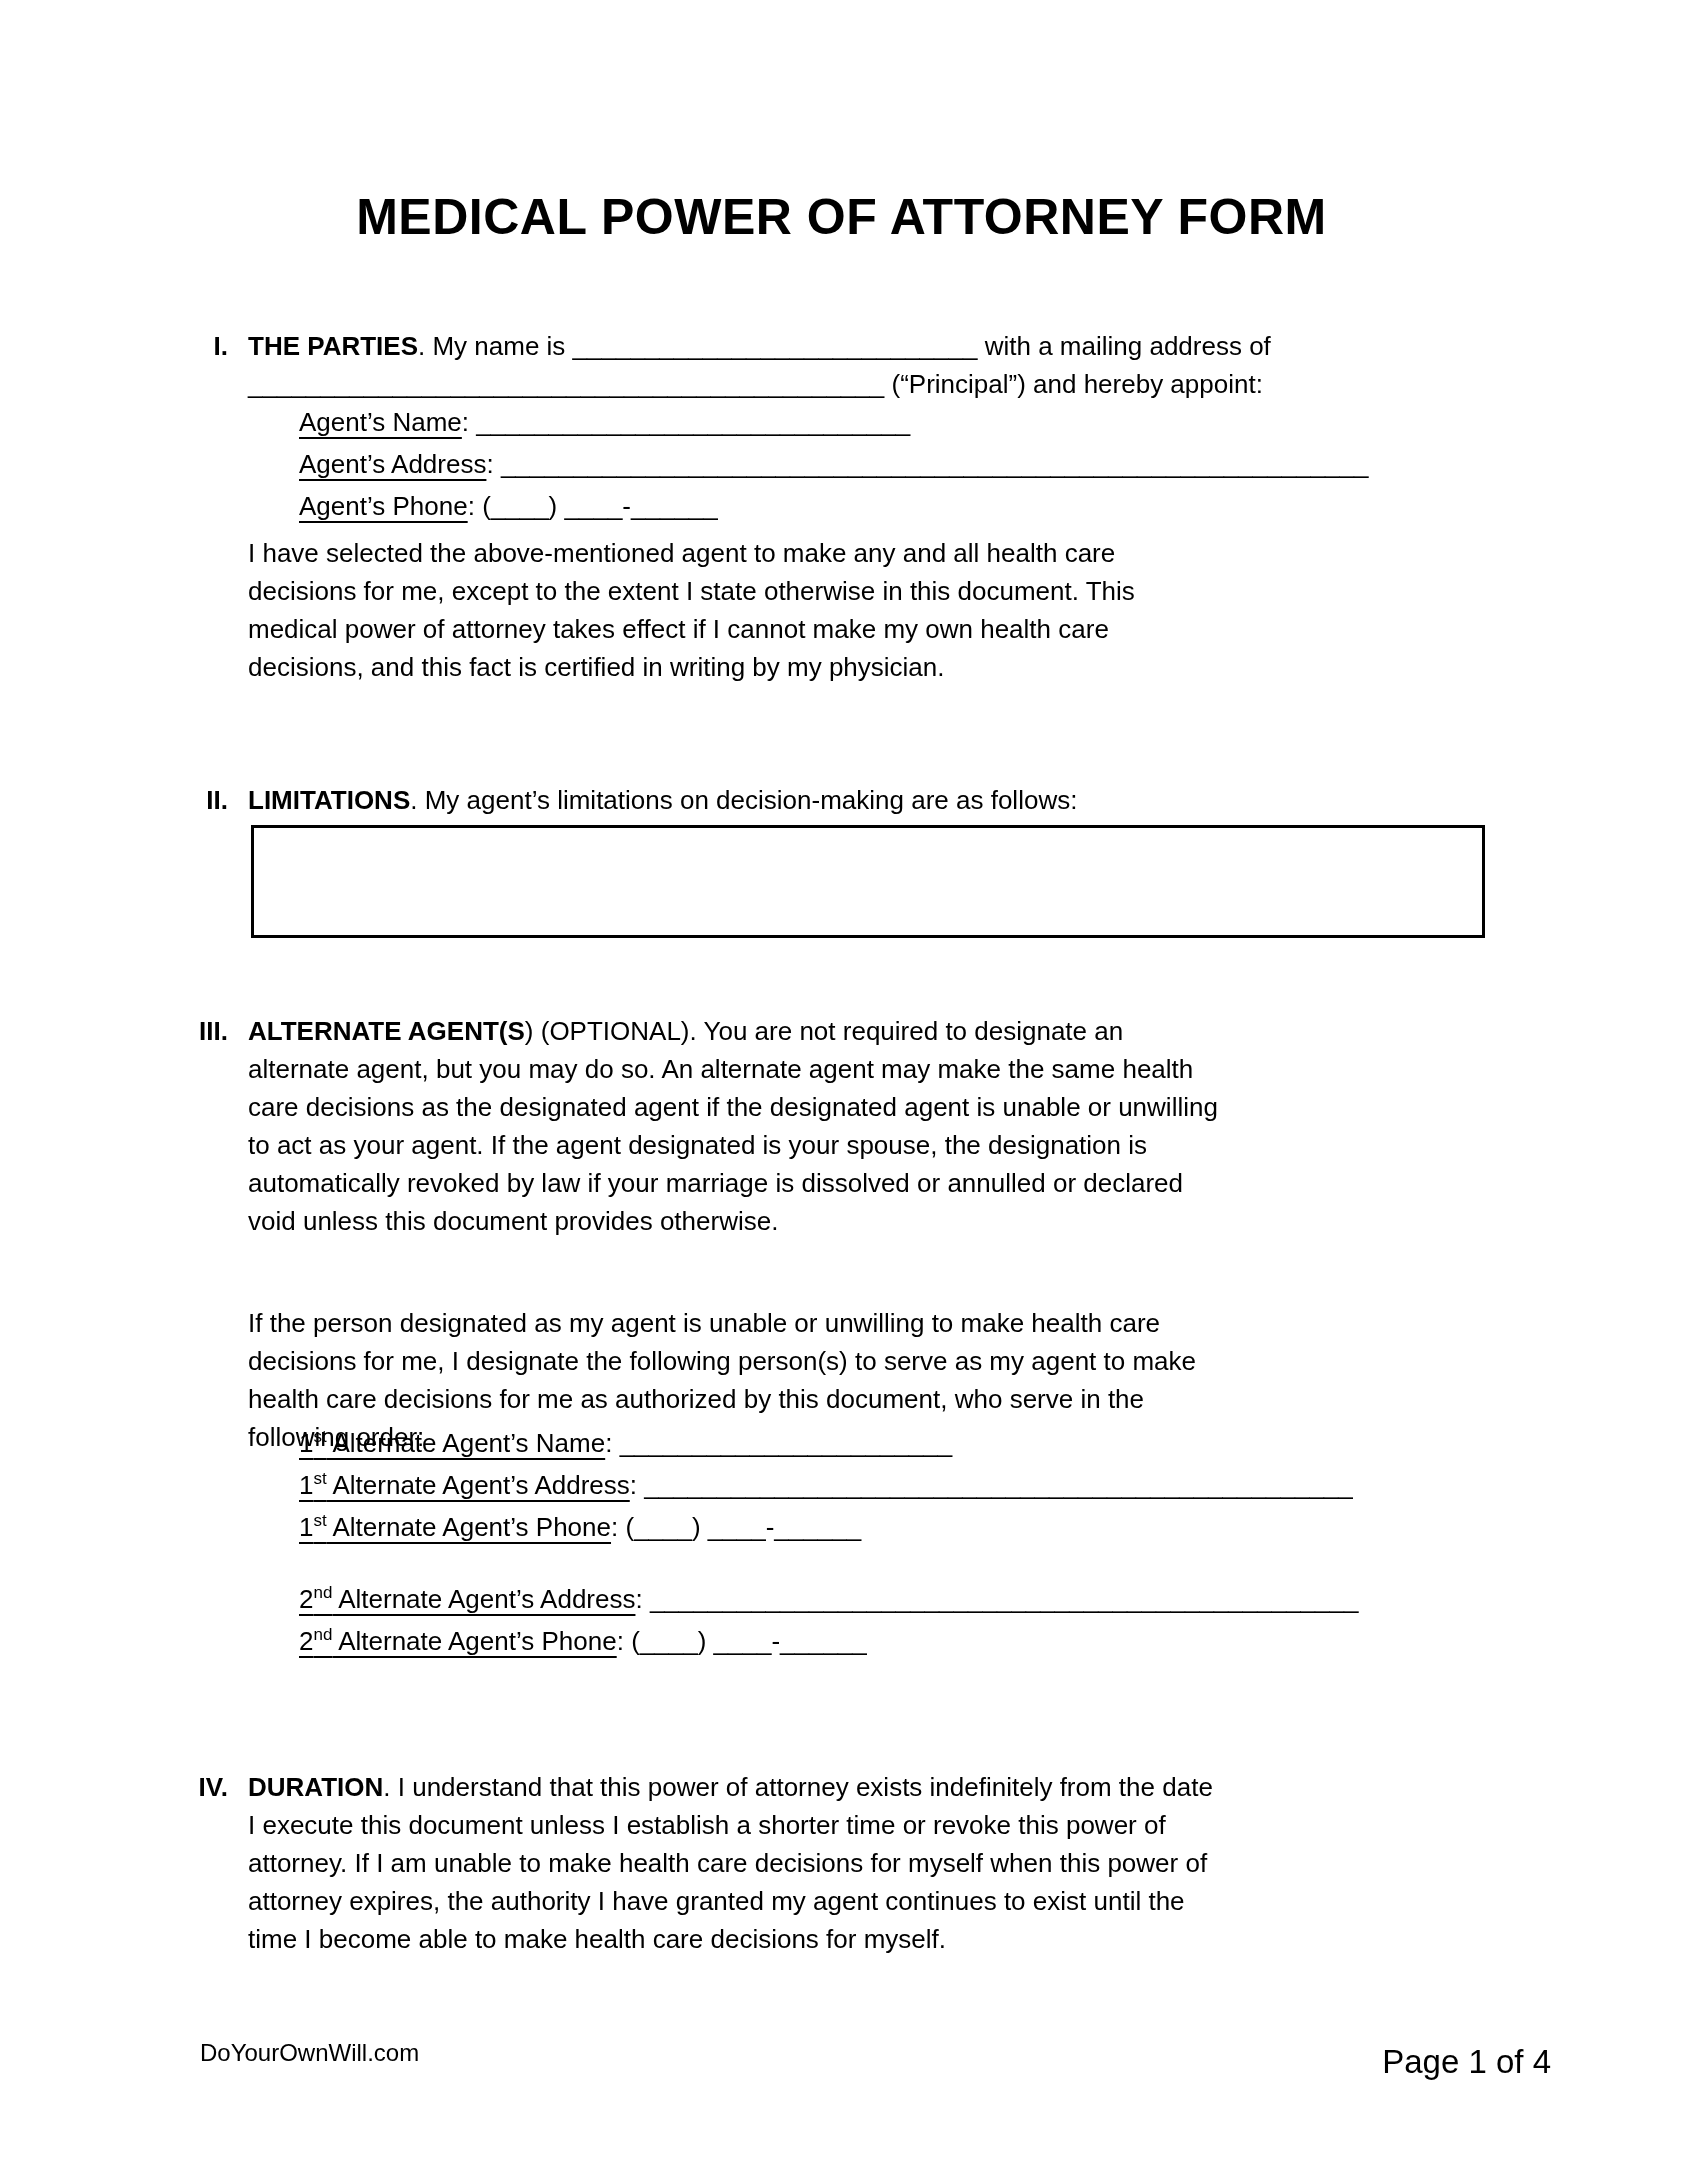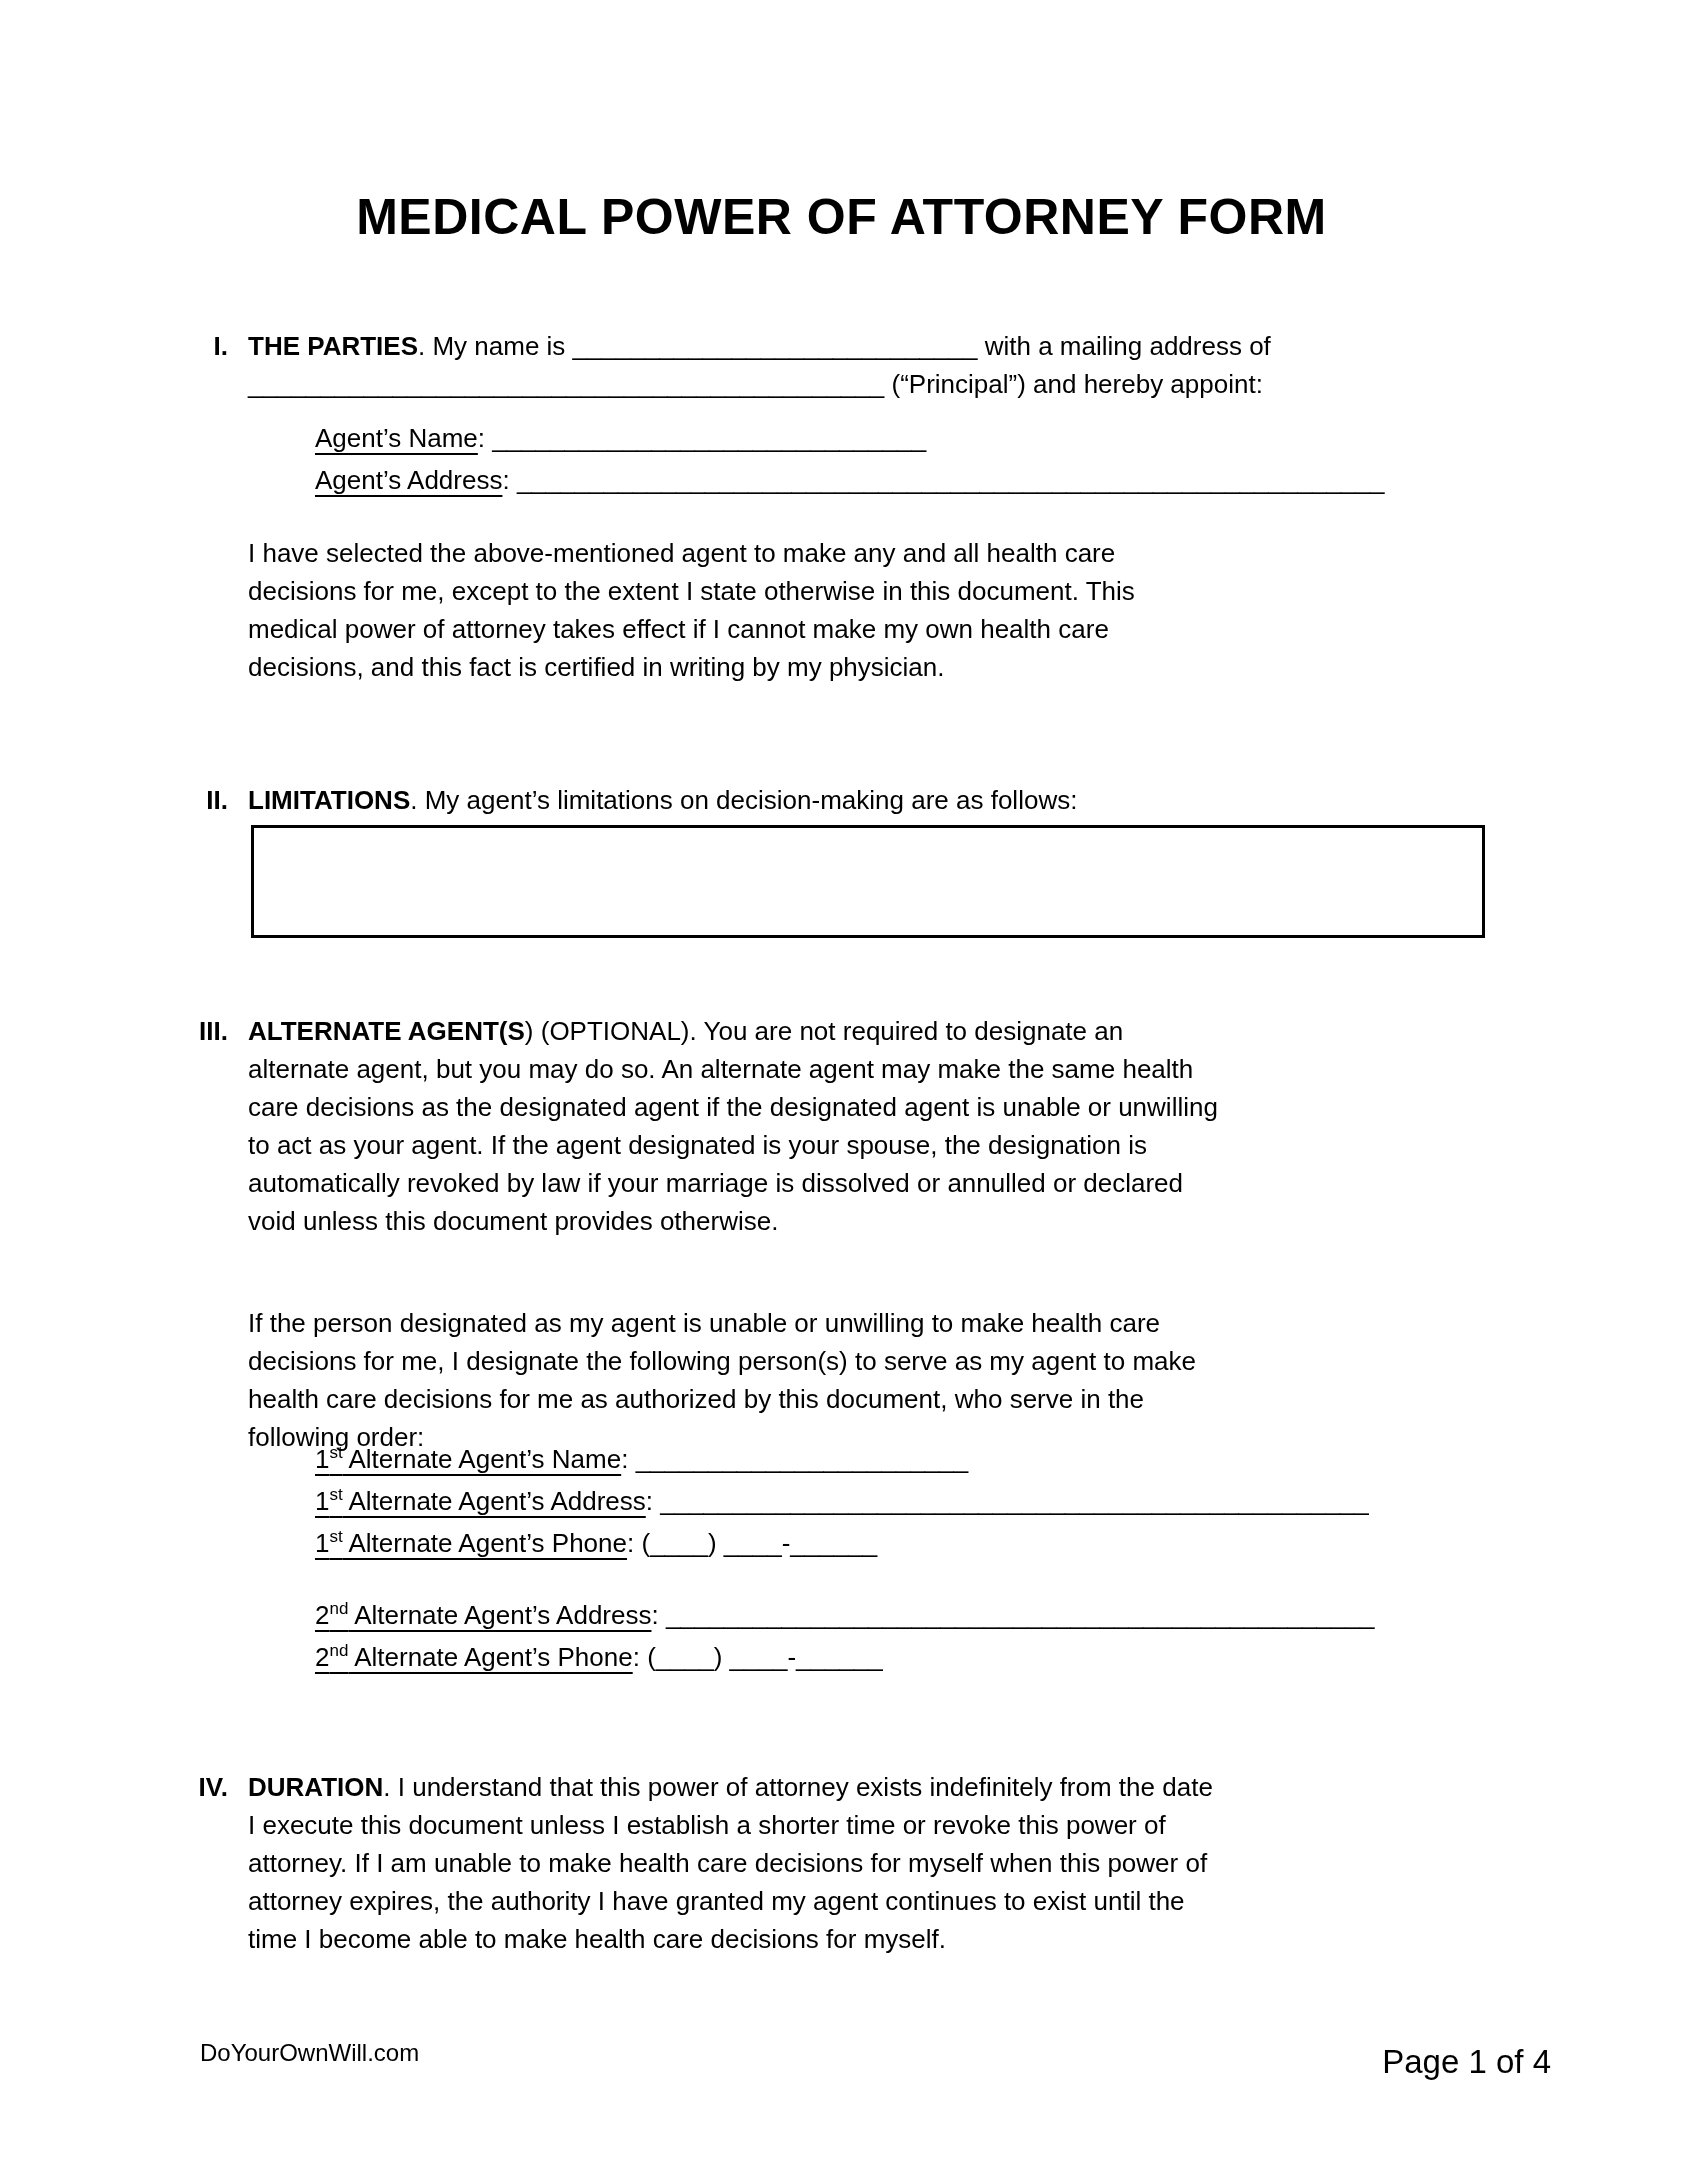--- a/index.html
+++ b/index.html
@@ -38,21 +38,21 @@
     margin-right: 20px;
     font-weight: bold;
     white-space: nowrap;
   }
   .hd { font-weight: bold; }
   .fields {
     position: absolute;
     left: 299px;
     line-height: 42px;
     white-space: nowrap;
-    margin: 16px;
+    margin: 0;
   }
   .flabel {
     text-decoration: underline;
     text-decoration-thickness: 2px;
     text-underline-offset: 6px;
   }
   sup { font-size: 17px; line-height: 0; vertical-align: super; }
   .limit-box {
     position: absolute;
     left: 251px;
@@ -74,20 +74,21 @@
   <h1 class="title">MEDICAL POWER OF ATTORNEY FORM</h1>
 
   <p class="sec" style="top:289px">
     <span class="num">I.</span><span class="hd">THE PARTIES</span><span>. My name is </span><span>____________________________</span><span> with a mailing address of
 </span><span>____________________________________________</span><span> (“Principal”) and hereby appoint:</span>
   </p>
 
   <div class="fields" style="top:401px">
     <div><span class="flabel">Agent’s Name</span><span>: </span><span>______________________________</span></div>
     <div><span class="flabel">Agent’s Address</span><span>: </span><span>____________________________________________________________</span></div>
+    <div><span class="flabel">Agent’s Phone</span><span>: </span><span>(____) ____-______</span></div>
   </div>
 
   <p class="sec" style="top:534px">I have selected the above-mentioned agent to make any and all health care
 decisions for me, except to the extent I state otherwise in this document. This
 medical power of attorney takes effect if I cannot make my own health care
 decisions, and this fact is certified in writing by my physician.</p>
 
   <p class="sec" style="top:743px">
     <span class="num">II.</span><span class="hd">LIMITATIONS</span><span>. My agent’s limitations on decision-making are as follows:</span>
   </p>

